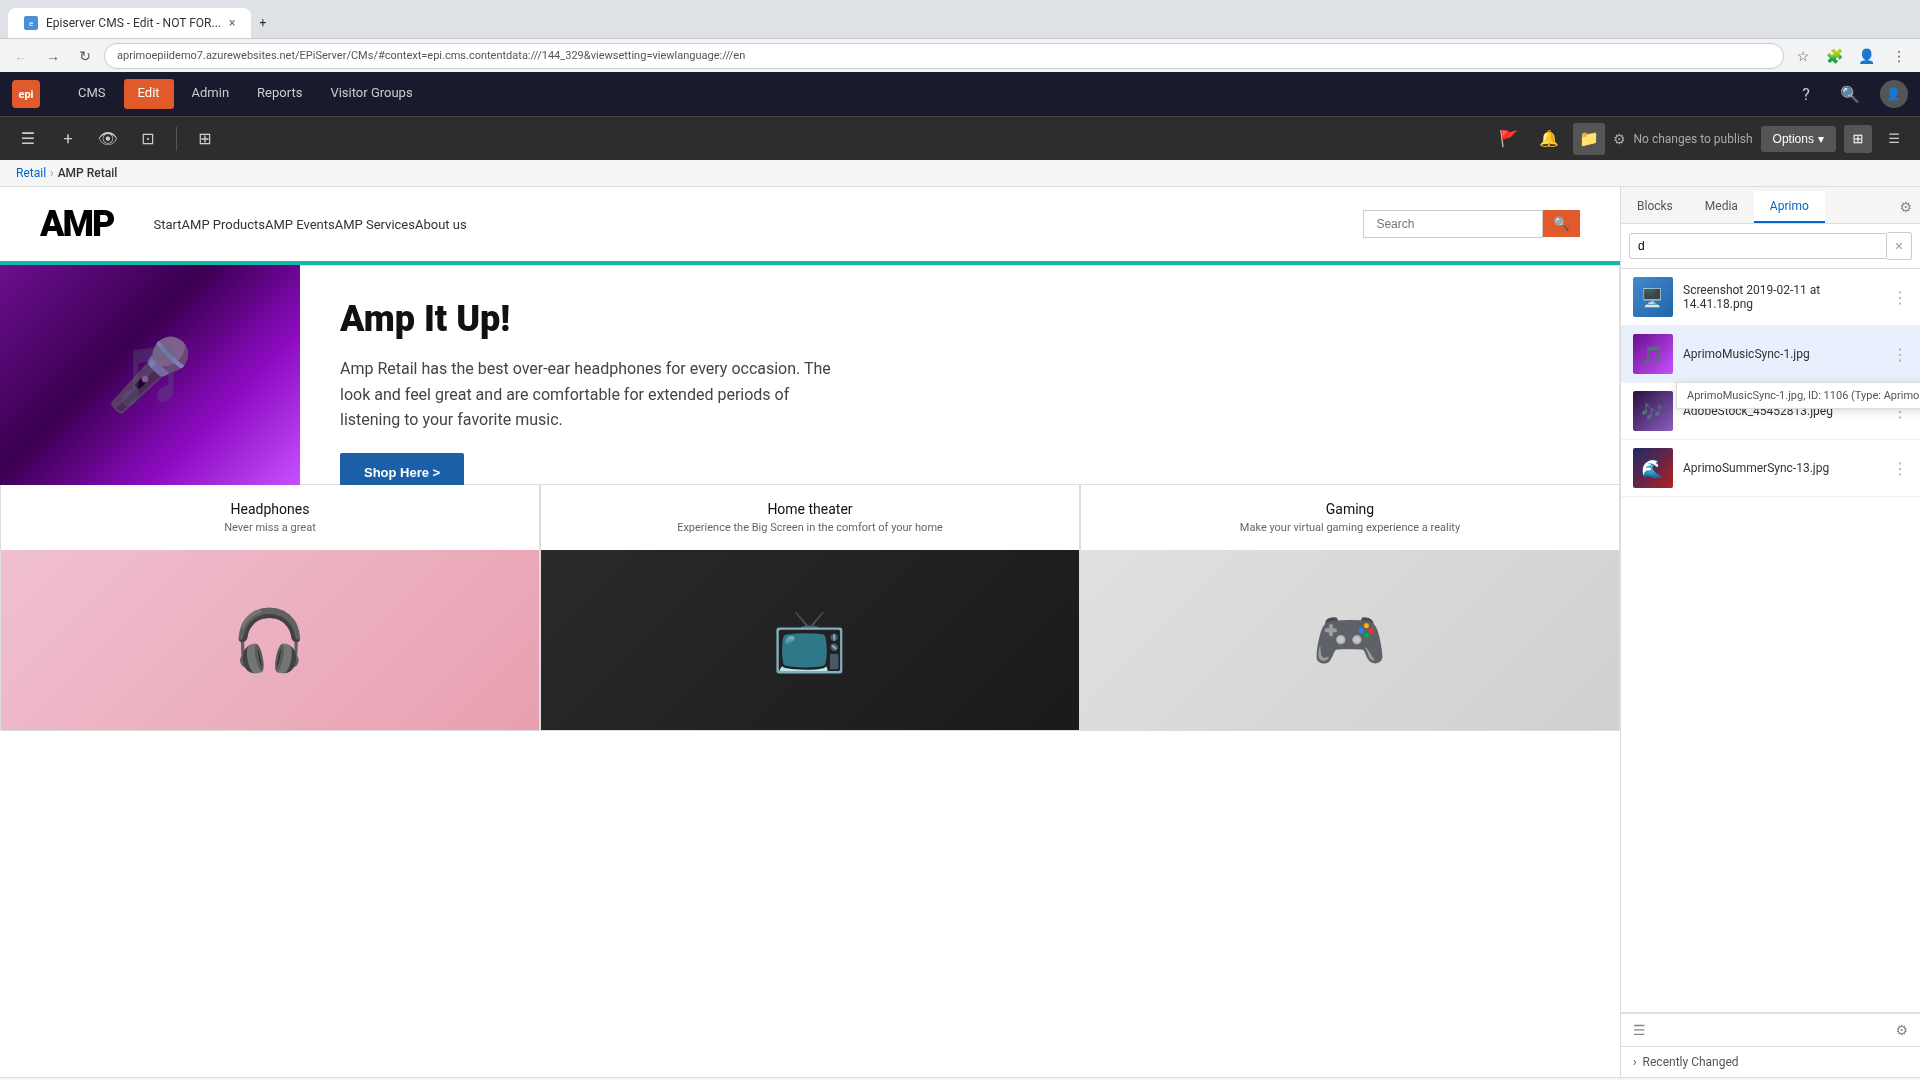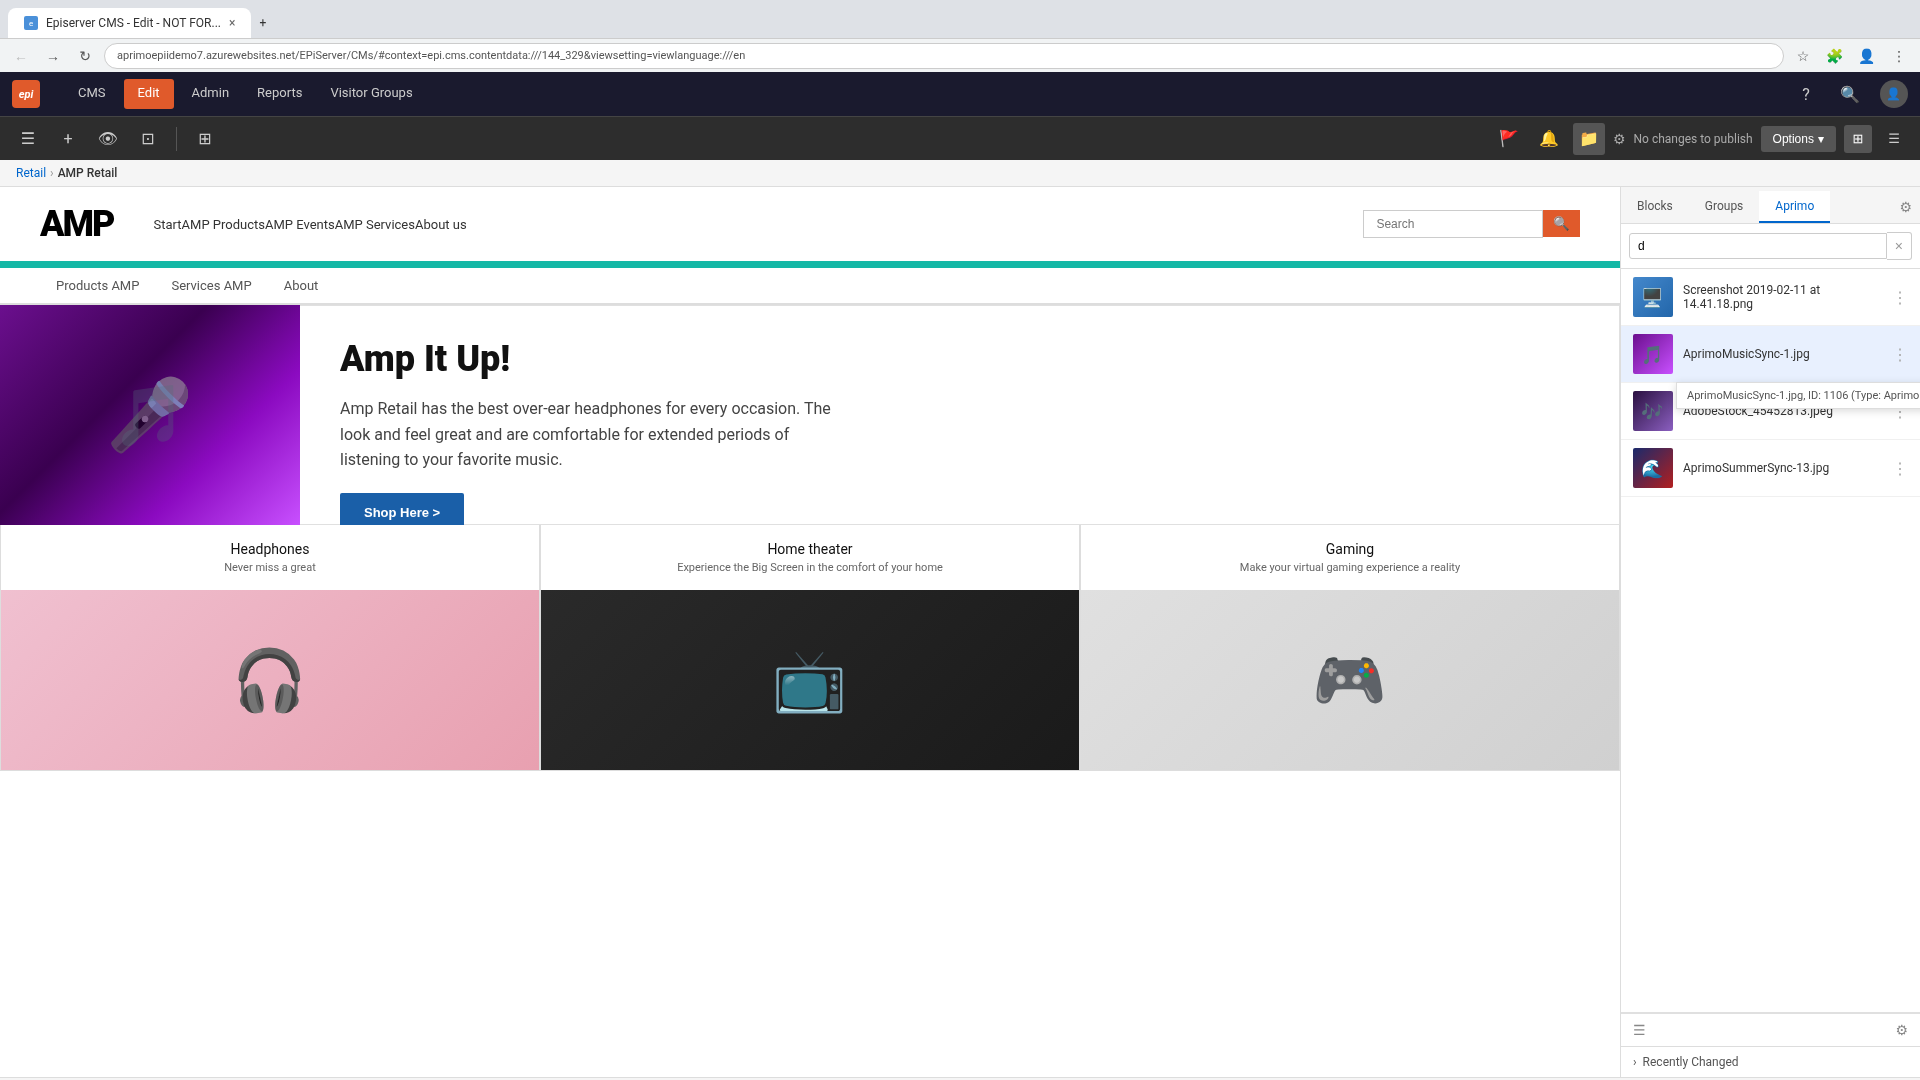--- a/index.html
+++ b/index.html
@@ -12,21 +12,21 @@
     .browser-tab .tab-favicon { width: 14px; height: 14px; background: #4a90d9; border-radius: 2px; font-size: 8px; color: white; display: flex; align-items: center; justify-content: center; }
     .browser-tab .tab-close { margin-left: auto; color: #666; cursor: pointer; }
     .browser-toolbar { background: #f1f3f4; height: 34px; display: flex; align-items: center; padding: 0 8px; gap: 6px; border-top: 1px solid #ccc; }
     .browser-nav-btn { width: 26px; height: 26px; border-radius: 50%; display: flex; align-items: center; justify-content: center; color: #555; cursor: pointer; font-size: 14px; }
     .browser-nav-btn.disabled { color: #bbb; cursor: default; }
     .browser-address { flex: 1; height: 26px; background: #fff; border: 1px solid #ccc; border-radius: 13px; padding: 0 12px; font-size: 12px; color: #333; display: flex; align-items: center; }
     .browser-action-btn { width: 26px; height: 26px; border-radius: 50%; display: flex; align-items: center; justify-content: center; color: #555; cursor: pointer; font-size: 14px; }
 
     
     .cms-topbar { background: #1a1a2e; height: 44px; display: flex; align-items: center; padding: 0 12px; gap: 0; }
-    .epi-logo { color: #fff; font-weight: bold; font-size: 14px; margin-right: 16px; display: flex; align-items: flex-start; font-style: italic; }
+    .epi-logo { color: #fff; font-weight: bold; font-size: 14px; margin-right: 16px; display: flex; align-items: flex-start; }
     .epi-logo-icon { width: 28px; height: 28px; background: #e05a2b; border-radius: 4px; display: flex; align-items: center; justify-content: center; color: white; font-size: 11px; font-weight: bold; margin-right: 8px; }
     .cms-nav-btn { color: #ccc; padding: 0 14px; height: 44px; display: flex; align-items: center; font-size: 13px; cursor: pointer; border-bottom: 3px solid transparent; }
     .cms-nav-btn.highlight { background: #e05a2b; color: #fff; border-radius: 3px; height: 30px; margin: 0 4px; }
     .cms-topbar-right { margin-left: auto; display: flex; align-items: center; gap: 16px; }
     .cms-topbar-icon { color: #ccc; cursor: pointer; font-size: 16px; width: 28px; height: 28px; display: flex; align-items: center; justify-content: center; }
     .cms-topbar-avatar { width: 28px; height: 28px; border-radius: 50%; background: #555; display: flex; align-items: center; justify-content: center; color: #fff; font-size: 12px; }
 
     
     .cms-toolbar { background: #2d2d2d; height: 44px; display: flex; align-items: center; padding: 0 12px; gap: 8px; border-top: 1px solid #444; }
     .toolbar-btn { width: 32px; height: 32px; display: flex; align-items: center; justify-content: center; color: #ccc; cursor: pointer; border-radius: 3px; font-size: 16px; }
@@ -44,21 +44,21 @@
     .breadcrumb-arrow { color: #999; }
     .breadcrumb-current { color: #333; font-weight: 500; }
 
     
     .main-area { display: flex; height: calc(1080px - 72px - 44px - 44px - 30px); }
 
     
     .website-preview { flex: 1; overflow: hidden; background: #fff; }
 
     
-    .amp-header { background: #fff; padding: 16px 40px; display: flex; align-items: center; gap: 40px; border-bottom: 7px solid #14b8a6; }
+    .amp-header { background: #fff; padding: 16px 40px; display: flex; align-items: center; gap: 40px; border-bottom: 4px solid #14b8a6; }
     .amp-logo { font-size: 32px; font-weight: 900; color: #000; letter-spacing: -2px; }
     .amp-nav { display: flex; }
     .amp-nav-item { font-size: 13px; color: #333; cursor: pointer; text-decoration: none; }
     .amp-search-box { margin-left: auto; display: flex; align-items: flex-start; }
     .amp-search-input { border: 1px solid #ccc; padding: 6px 12px; font-size: 12px; width: 180px; }
     .amp-search-btn { background: #e05a2b; border: none; padding: 6px 10px; cursor: pointer; color: white; }
 
     
     .amp-hero { display: flex; height: 220px; overflow: hidden; margin: 0; }
     .amp-hero-img { width: 300px; background: linear-gradient(135deg, #6b0f8e 0%, #3a0050 40%, #8b0ac0 70%, #c850ff 100%); display: flex; align-items: center; justify-content: center; overflow: hidden; position: relative; flex-shrink: 0; }
@@ -214,25 +214,20 @@
         <a class="amp-nav-item">AMP Events</a>
         <a class="amp-nav-item">AMP Services</a>
         <a class="amp-nav-item">About us</a>
       </nav>
       <div class="amp-search-box">
         <input class="amp-search-input" type="text" placeholder="Search" style="">
         <button class="amp-search-btn">🔍</button>
       </div>
     </div>
 
-    <div class="amp-page-tabs">
-      <div class="amp-page-tab">Products AMP</div>
-      <div class="amp-page-tab">Services AMP</div>
-      <div class="amp-page-tab">About</div>
-    </div>
 
     <div class="amp-hero">
       <div class="amp-hero-img">
         <span style="color:rgba(255,255,255,0.6);font-size:70px;position:absolute;">🎤</span>
       </div>
       <div class="amp-hero-content">
         <div class="amp-hero-title">Amp It Up!</div>
         <div class="amp-hero-text">Amp Retail has the best over-ear headphones for every occasion. The look and feel great and are comfortable for extended periods of listening to your favorite music.</div>
         <button class="amp-shop-btn">Shop Here &gt;</button>
       </div>
@@ -260,21 +255,21 @@
         </div>
         <div class="amp-card-img gaming">🎮</div>
       </div>
     </div>
   </div>
 
   <div class="right-panel">
 
     <div class="panel-tabs">
       <div class="panel-tab">Blocks</div>
-      <div class="panel-tab">Groups</div>
+      <div class="panel-tab">Media</div>
       <div class="panel-tab active">Aprimo</div>
       <div class="panel-tab-icons">
         <span class="panel-tab-icon">⚙</span>
       </div>
     </div>
 
     <div class="panel-search">
       <input class="panel-search-input" type="text" value="d" style="">
       <button class="panel-search-clear">×</button>
     </div>

